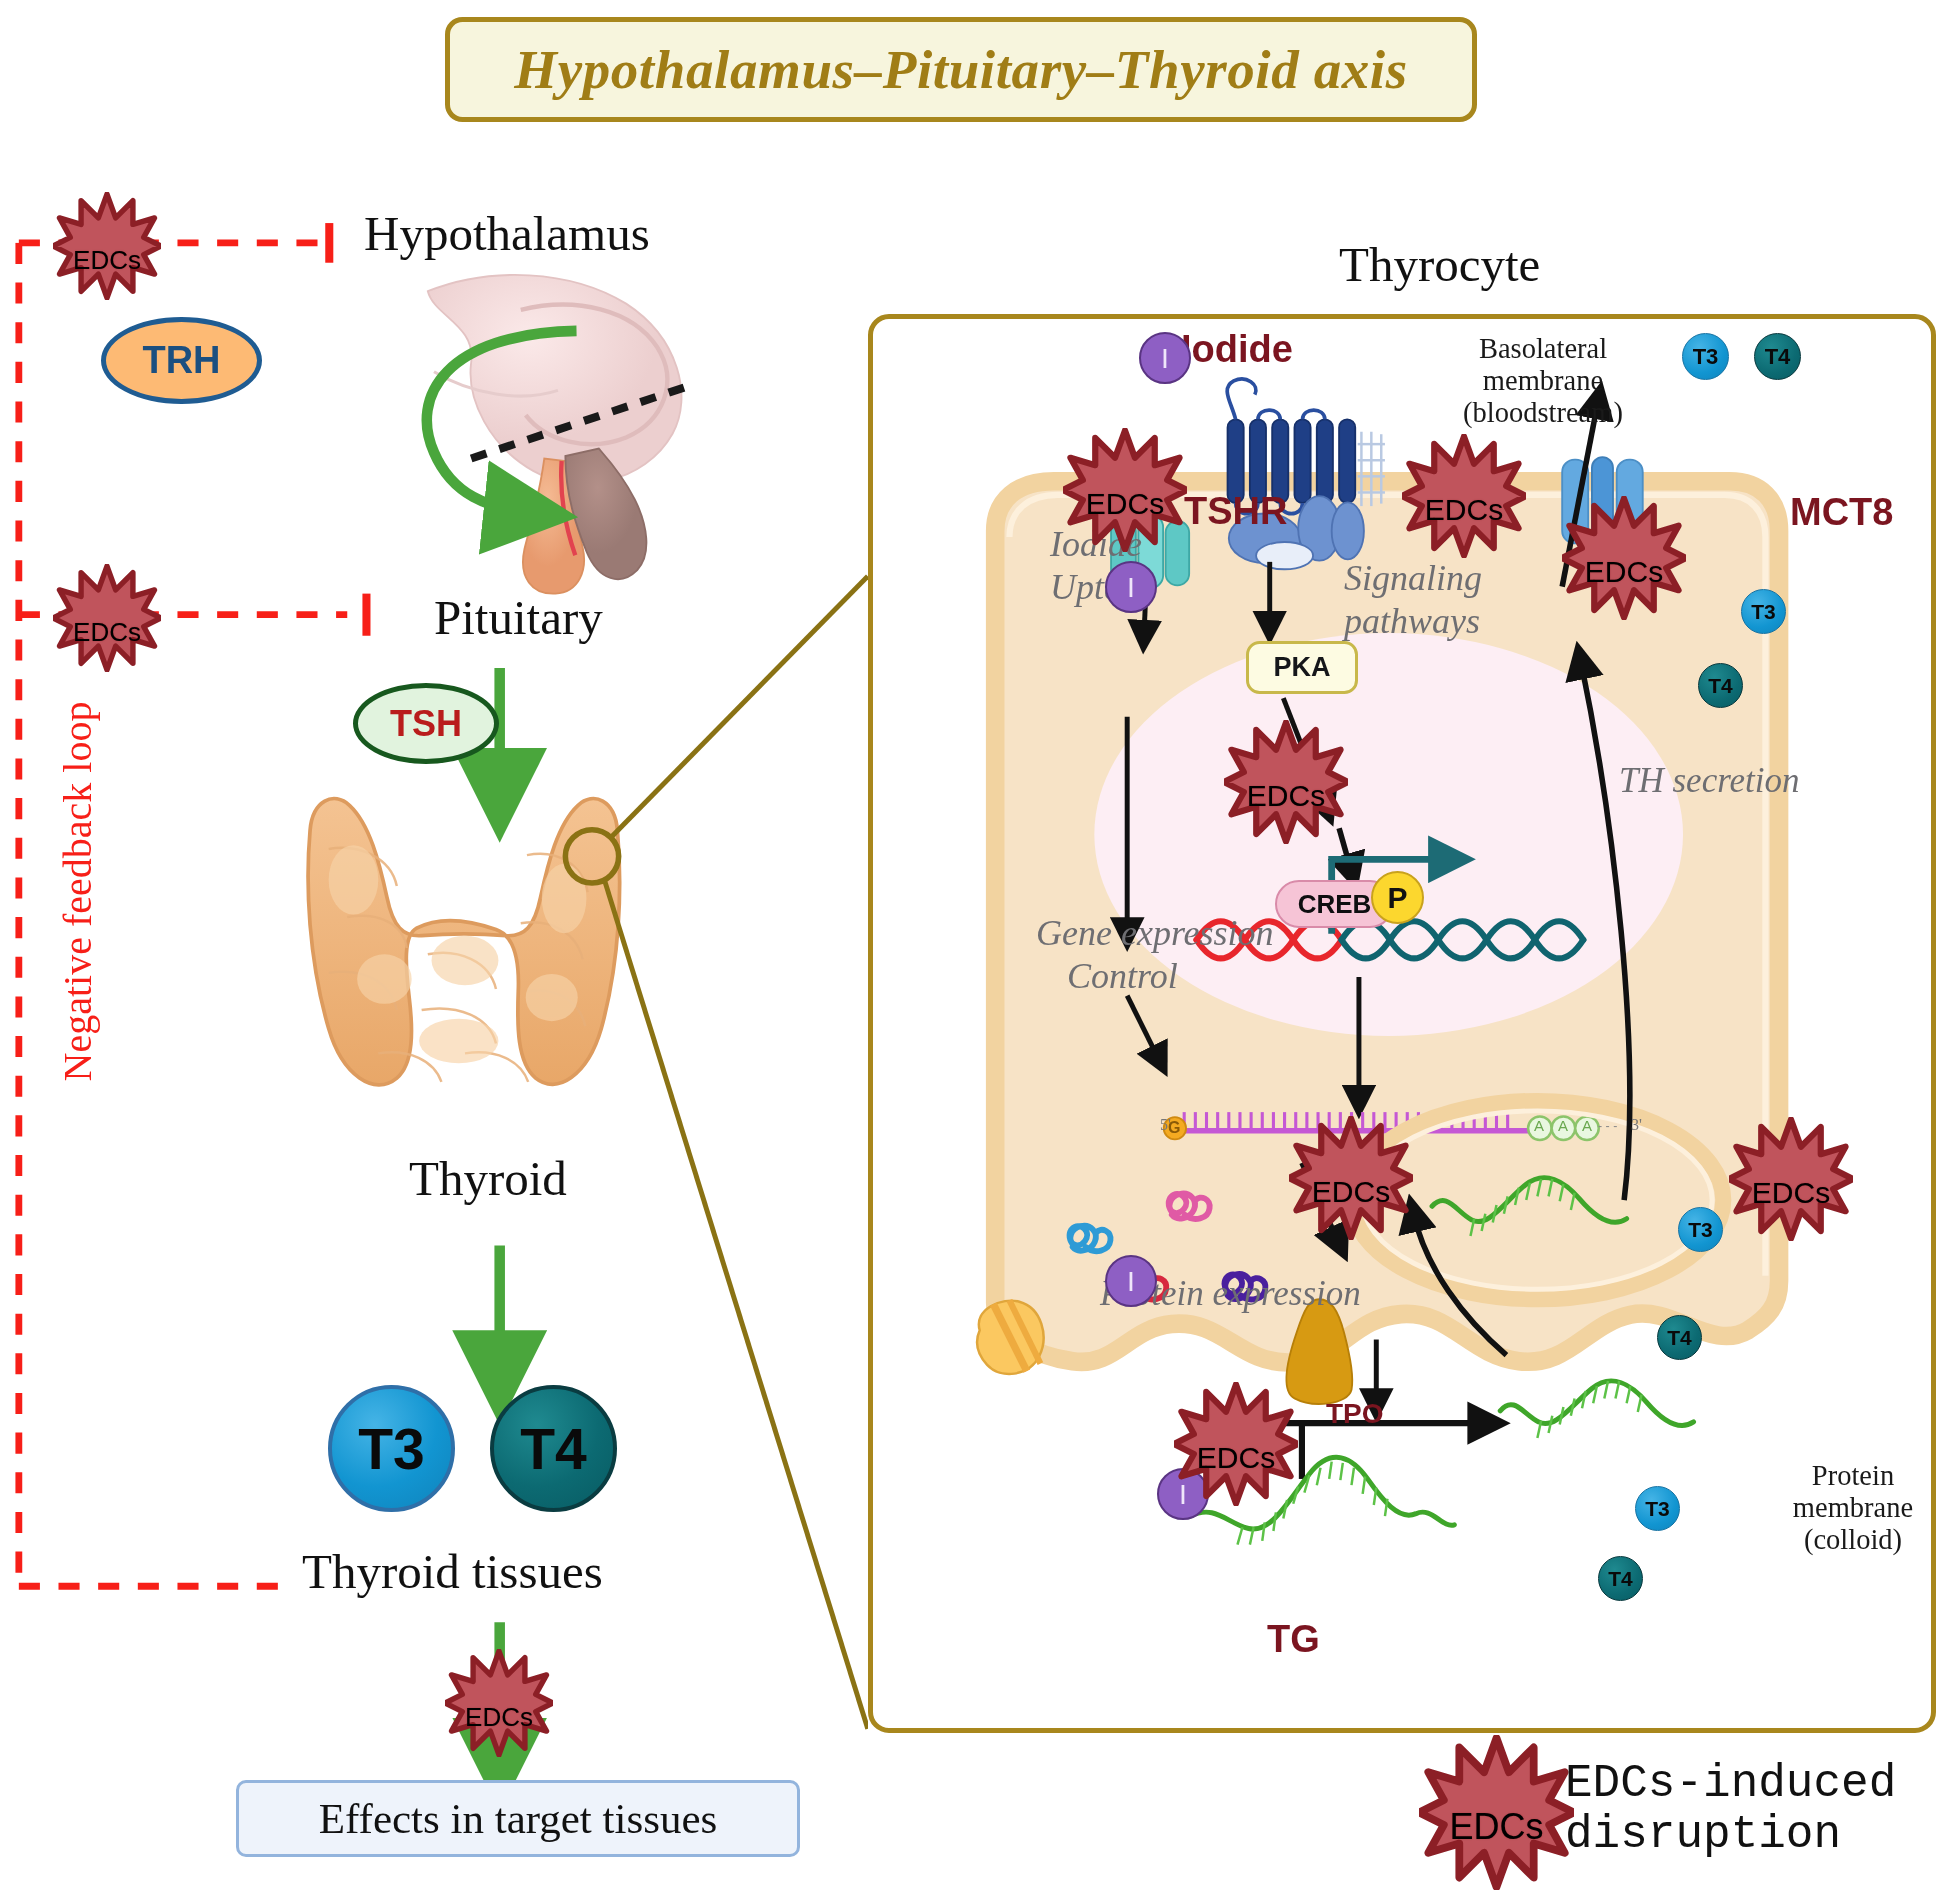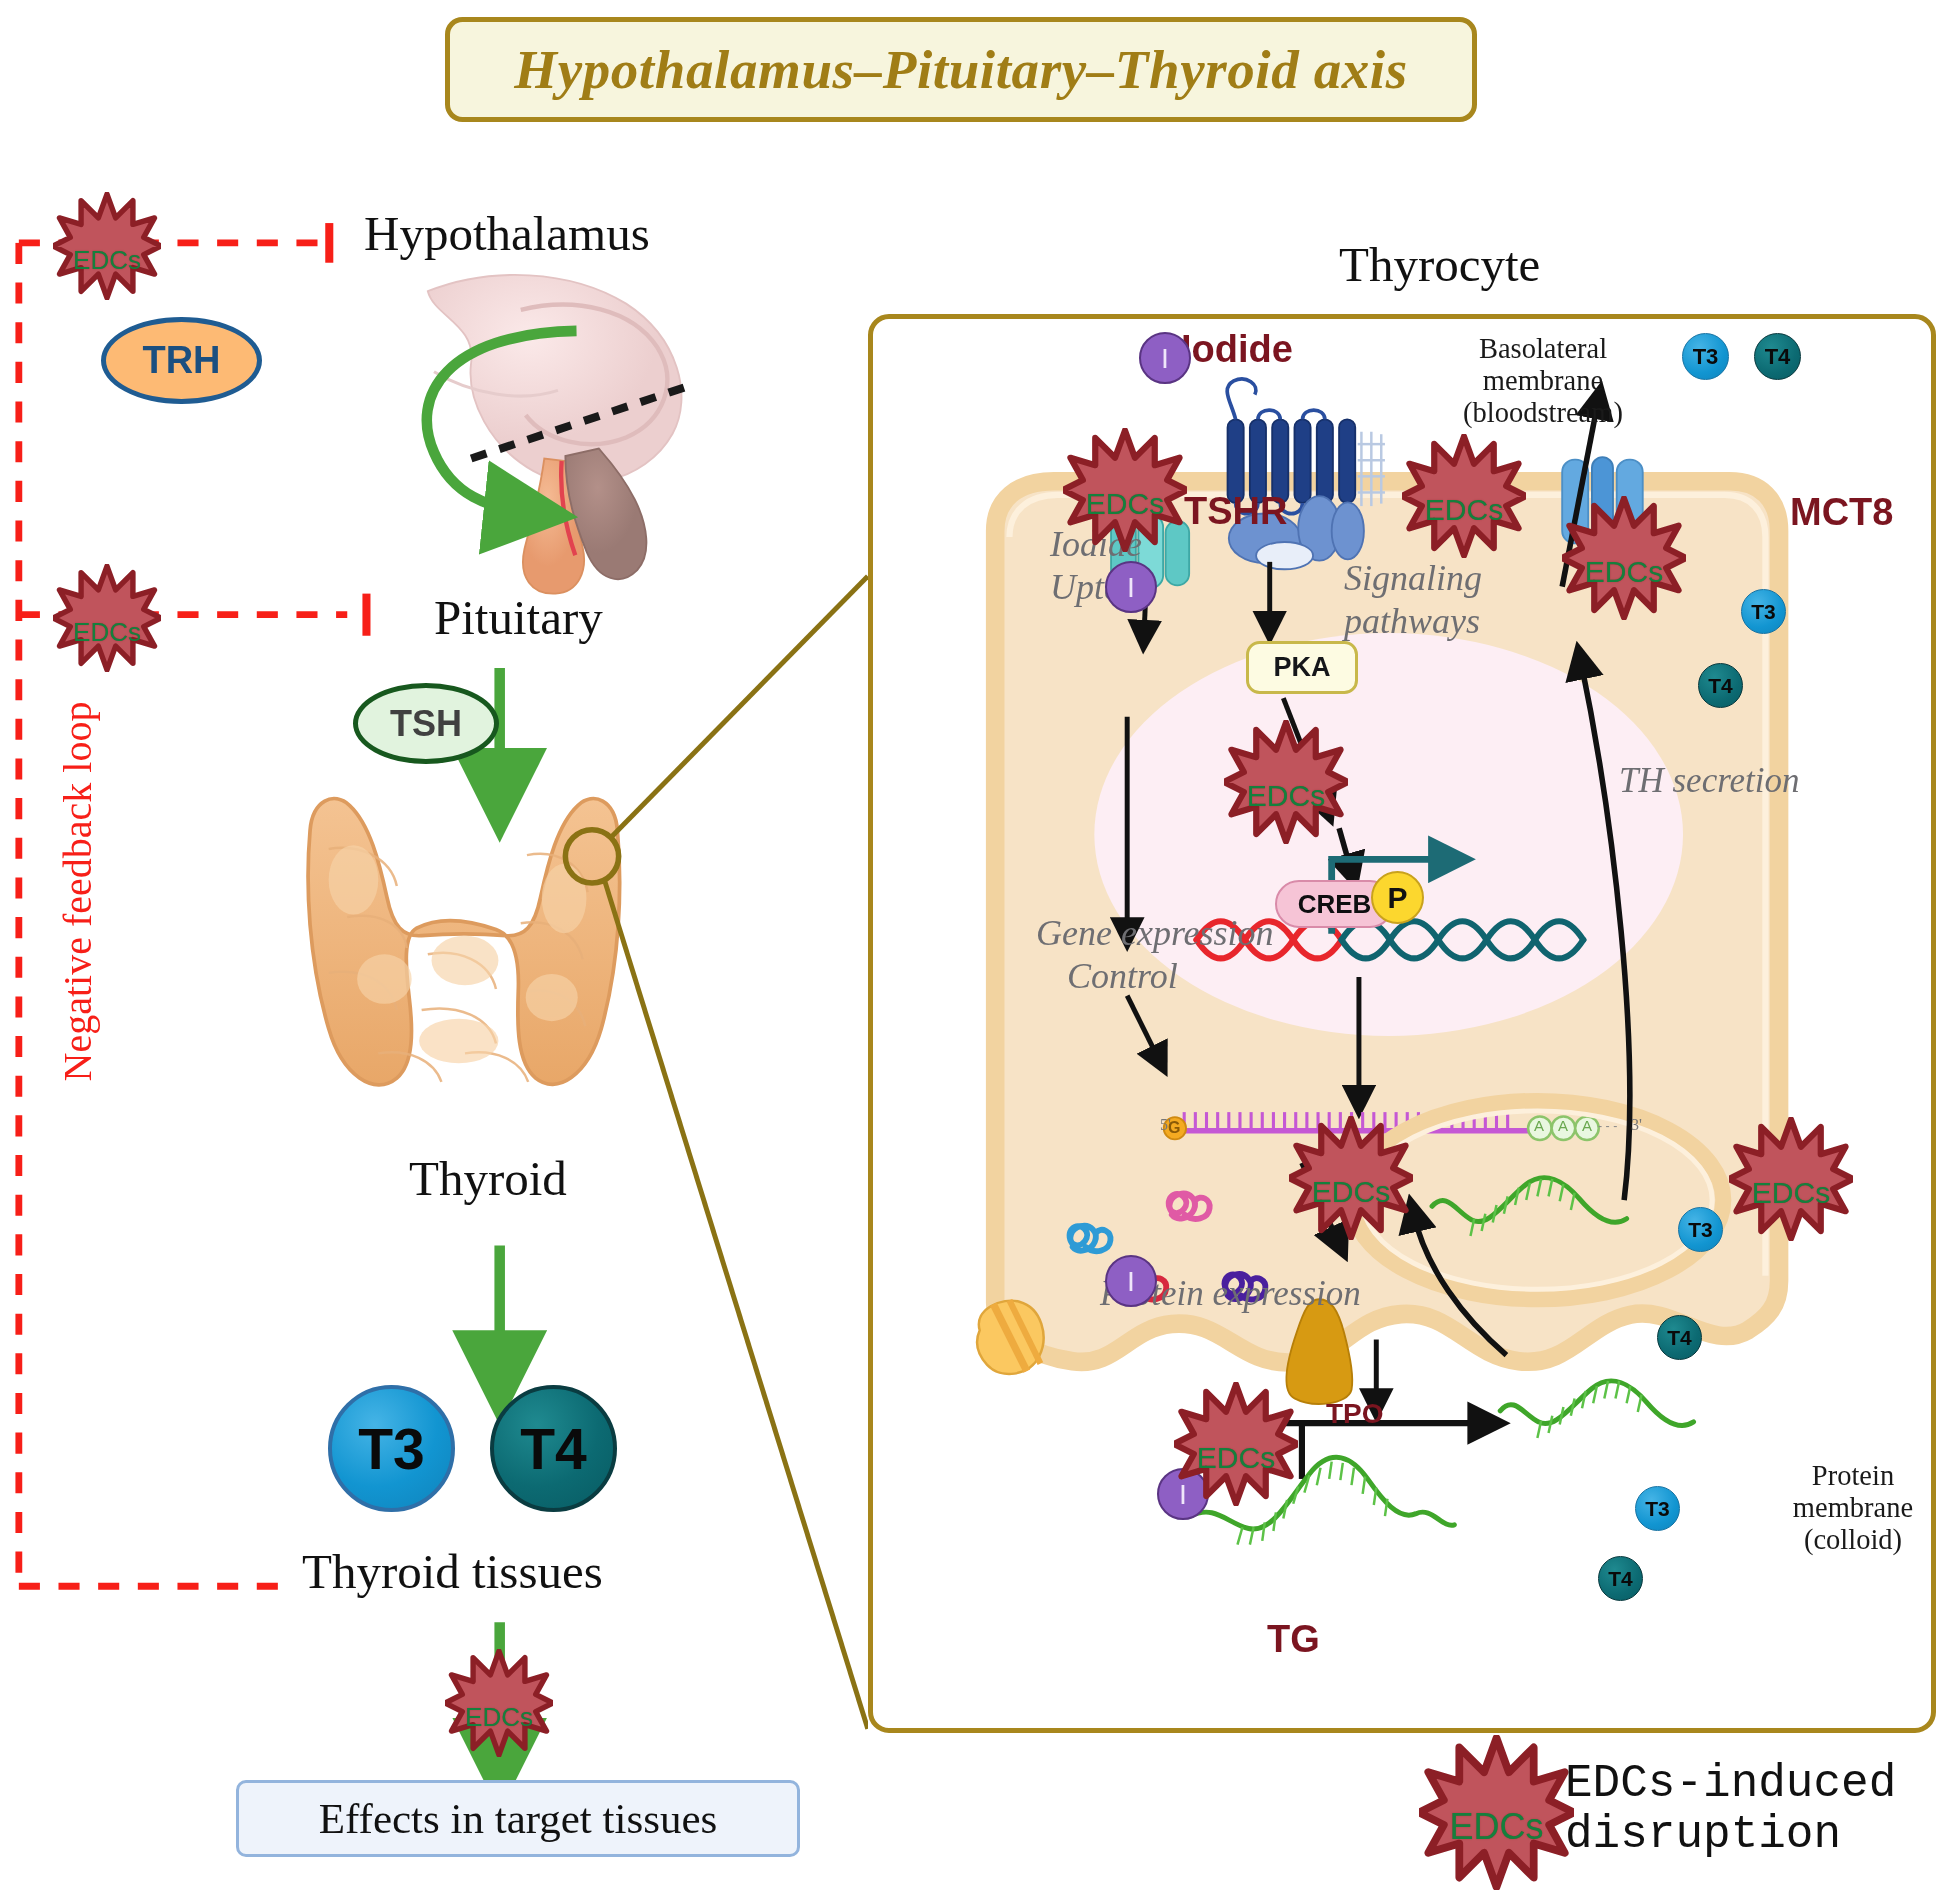--- a/index.html
+++ b/index.html
@@ -24,34 +24,34 @@
   
   .organ-label { font-family:"Liberation Serif",serif; font-size:49px; color:#111; white-space:nowrap; }
   .maroon-lbl { font-family:"Liberation Sans",sans-serif; font-weight:bold; color:#7b1520; white-space:nowrap; }
   .gray-ital { font-family:"Liberation Serif",serif; font-style:italic; color:#6e6e72; white-space:nowrap; line-height:1.15; }
   .ser-blk { font-family:"Liberation Serif",serif; color:#1a1a1a; text-align:center; line-height:1.12; }
 
   
   .edc { display:flex; align-items:center; justify-content:center; }
   .edc svg { position:absolute; left:0; top:0; width:100%; height:100%; }
   .edc .t {
-    position:relative; z-index:3; color:#15803d;
+    position:relative; z-index:3; color:#000000;
     font-family:"Liberation Sans",sans-serif; font-weight:normal;
     text-shadow:0 0 1.2px rgba(120,10,20,.5);
     margin-top:28px;
   }
 
   
   .pill { display:flex; align-items:center; justify-content:center; border-radius:50%; }
   #trh-pill { left:101px; top:317px; width:161px; height:87px;
     background:#fdba74; border:5.6px solid #1f5c92; }
   #trh-pill span { color:#1b4f80; font-family:"Liberation Sans",sans-serif; font-weight:bold; font-size:38px; }
   #tsh-pill { left:353px; top:683px; width:146px; height:81px;
     background:#e1f3de; border:5px solid #17581e; }
-  #tsh-pill span { color:#404040; font-family:"Liberation Sans",sans-serif; font-weight:bold; font-size:36px; }
+  #tsh-pill span { color:#b91c1c; font-family:"Liberation Sans",sans-serif; font-weight:bold; font-size:36px; }
 
   
   .bigT { border-radius:50%; display:flex; align-items:center; justify-content:center;
     font-family:"Liberation Sans",sans-serif; font-weight:bold; font-size:57px; color:#0a0a0a; }
   #t3-big { left:328px; top:1385px; width:127px; height:127px;
     background:radial-gradient(circle at 36% 30%, #45b4e6 0%, #1295d1 55%, #0f83bb 100%);
     border:4.3px solid #2f6fa8; }
   #t4-big { left:490px; top:1385px; width:127px; height:127px;
     background:radial-gradient(circle at 36% 30%, #1f8a90 0%, #0c6a72 55%, #085b62 100%);
     border:4.3px solid #0a3c41; }

